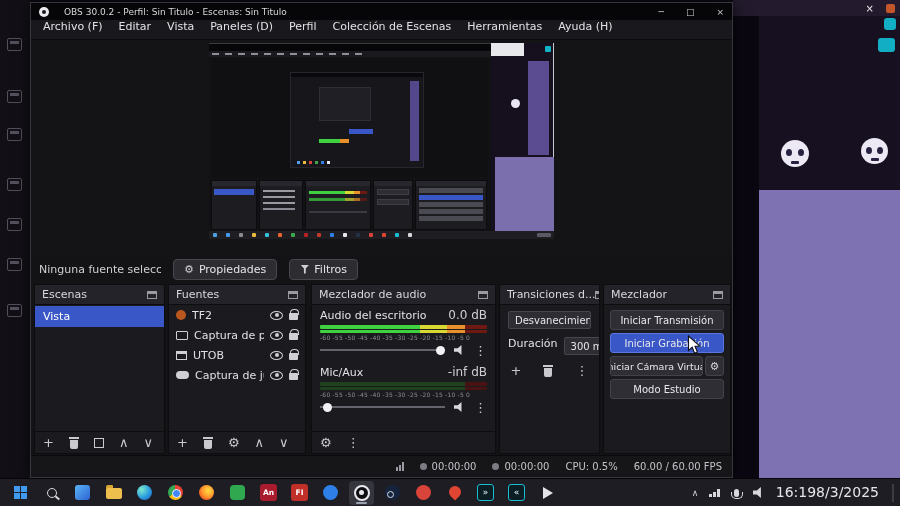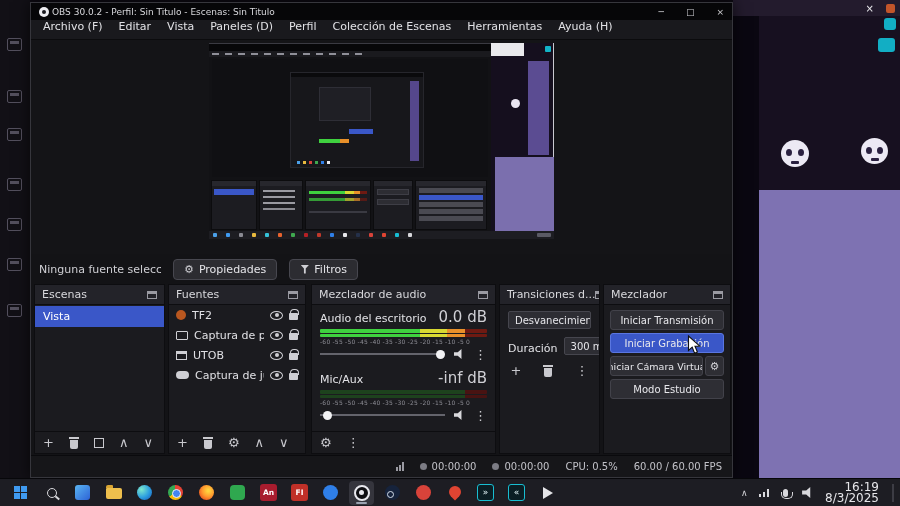--- a/index.html
+++ b/index.html
@@ -16,21 +16,21 @@
 .bg-upper{position:absolute;left:759px;top:16px;width:141px;height:174px;background:#171020}
 .bg-lower{position:absolute;left:759px;top:190px;width:141px;height:288px;background:#7e72b2}
 .skull{position:absolute;background:#ece9f4;border-radius:50%}
 .skull::before,.skull::after{content:'';position:absolute;top:9px;width:6px;height:7px;border-radius:50%;background:#2a2040}
 .skull::before{left:5px}.skull::after{right:5px}
 .skull .jaw{position:absolute;left:10px;bottom:3px;width:8px;height:3px;background:#2a2040;border-radius:1px}
 .edge-chip{position:absolute;border-radius:3px;background:#12aec4}
 
 
 .obs{position:absolute;left:30px;top:2px;width:703px;height:476px;background:#131316;border:1px solid #36363c;box-shadow:0 0 14px rgba(0,0,0,.65)}
-.titlebar{height:17px;background:#060608;display:flex;align-items:center;gap:3px;padding:0 8px}
+.titlebar{height:17px;background:#060608;display:flex;align-items:center;gap:15px;padding:0 8px}
 .obslogo{width:10px;height:10px;border-radius:50%;background:#ececf0;position:relative;flex:none}
 .obslogo::after{content:'';position:absolute;left:3px;top:3px;width:4px;height:4px;border-radius:50%;background:#1a1a1e}
 .title{font-size:9px;color:#d8d8dc;white-space:nowrap;overflow:hidden}
 .wbtns{margin-left:auto;display:flex;gap:22px;color:#d0d0d4;font-size:9px}
 .menubar{height:20px;background:#19191d;display:flex;align-items:flex-start;padding:0 4px;border-bottom:1px solid #0b0b0d}
 .mi{font-size:11px;color:#e2e2e6;padding:0 8px;white-space:nowrap}
 .preview{position:absolute;left:0;top:37px;width:701px;height:214px;background:#141417}
 
 
 .mini{position:absolute;left:178px;top:3px;width:345px;height:196px}
@@ -95,35 +95,35 @@
 .i-sqr{width:10px;height:10px;border:1.5px solid #c9c9ce}
 .si{flex:none}
 .si-tf2{width:10px;height:10px;border-radius:50%;background:#b9571f}
 .si-mon{width:12px;height:9px;border:1.5px solid #cfcfd4;border-radius:1px}
 .si-win{width:11px;height:9px;border:1px solid #cfcfd4;position:relative}
 .si-win::after{content:'';position:absolute;left:0;top:0;right:0;height:2.5px;background:#cfcfd4}
 .si-game{width:13px;height:8px;border-radius:4px;background:#cfcfd4}
 
 
 .mx-name{display:flex;justify-content:space-between;align-items:baseline;font-size:11px;color:#e2e2e6;padding:3px 8px 0}
-.mx-db{font-size:15px;color:#cfcfd4}
+.mx-db{font-size:12px;color:#cfcfd4}
 .meter{height:4px;margin:3px 8px 0;border-radius:1px}
 .meter.b{height:3px;margin-top:1px}
 .m-desk1{background:linear-gradient(to right,#3fd13f 0 60%,#d8d832 60% 76%,#e8902a 76% 87%,#6e1a12 87% 100%)}
 .m-mic1{background:linear-gradient(to right,#1d421d 0 87%,#481312 87% 100%)}
 .ticks{margin:1px 8px 0;font-size:6px;line-height:7px;color:#8c8c94;white-space:nowrap;overflow:hidden;letter-spacing:.2px}
 .sl-row{display:flex;align-items:center;gap:9px;margin:3px 8px 0;height:12px}
 .slider{flex:1;position:relative;height:12px}
 .slider::before{content:'';position:absolute;left:0;right:0;top:5px;height:2px;background:#64646c}
 .handle{position:absolute;top:2px;width:9px;height:9px;border-radius:50%;background:#f2f2f4}
 .i-spk{width:11px;height:10px;background:#d8d8dc;clip-path:polygon(0 32%,34% 32%,68% 0,68% 100%,34% 68%,0 68%);flex:none}
 
 
 .combo{margin:6px 8px 0;height:18px;background:#2d2d33;border:1px solid #46464e;border-radius:2px;display:flex;align-items:center;padding:0 4px 0 6px;font-size:10px;color:#e6e6ea;white-space:nowrap;overflow:hidden}
-.dur-row{display:flex;align-items:flex-end;margin:8px 8px 8px;gap:6px}
+.dur-row{display:flex;align-items:flex-start;margin:8px 8px 8px;gap:6px}
 .dur-label{font-size:11px;color:#e2e2e6;white-space:nowrap}
 .spin{flex:1;height:18px;background:#2d2d33;border:1px solid #46464e;border-radius:2px;display:flex;align-items:center;padding:0 4px 0 6px;font-size:10px;color:#e6e6ea;white-space:nowrap}
 .tr-btns{display:flex;justify-content:center;gap:22px;margin-top:9px;color:#c9c9ce;align-items:center}
 
 
 .ctl-body{padding:5px 6px;display:flex;flex-direction:column;gap:3px}
 .cbtn{height:20px;background:#2e2e34;border:1px solid #42424a;border-radius:3px;font-size:10px;color:#e8e8ec;display:flex;align-items:center;justify-content:center;white-space:nowrap;overflow:hidden}
 .cbtn.primary{background:#3a57c8;border-color:#5a76e0}
 .cam-row{display:flex;gap:2px}
 .cam-row .cbtn{flex:1;font-size:9.5px}
@@ -166,21 +166,21 @@
 .pin-red{width:12px;height:12px;border-radius:50% 50% 50% 0;transform:rotate(-45deg);background:#e04432;margin-top:-2px}
 .teal-sq{width:17px;height:17px;border-radius:3px;background:#0b1e24;border:1.5px solid #18bed2;color:#eafcff;font-size:9px;line-height:1;display:flex;align-items:center;justify-content:center}
 .play-tri{width:0;height:0;border-left:10px solid #e4e4e8;border-top:6px solid transparent;border-bottom:6px solid transparent}
 .tb-right{margin-left:auto;display:flex;align-items:center;gap:11px;padding-right:6px}
 .chev{color:#d4d4d8;font-size:9px}
 .net{display:flex;align-items:flex-end;gap:1.5px}
 .net i{width:2.5px;background:#d8d8dc}
 .mic{width:5px;height:8px;background:#d8d8dc;border-radius:2.5px;position:relative;margin:0 3px}
 .mic::after{content:'';position:absolute;left:-2.5px;top:3px;width:10px;height:6px;border:1.2px solid #d8d8dc;border-top:none;border-radius:0 0 5px 5px}
 .tray-spk{background:#d8d8dc;width:12px;height:11px}
-.clock{display:flex;flex-direction:column;align-items:flex-end;font-size:12px;line-height:11px;color:#e6e6ea}
+.clock{display:flex;align-items:flex-end;font-size:14px;line-height:11px;color:#e6e6ea}
 .deskline{width:2px;height:18px;background:#3c3c44;margin-left:2px}
 
 .cursor{position:absolute;left:687px;top:335px;z-index:60}
 </style>
 </head>
 <body>
 
 <div class="leftstrip">
   <span class="ls-ic" style="top:38px"></span>
   <span class="ls-ic" style="top:90px"></span>

